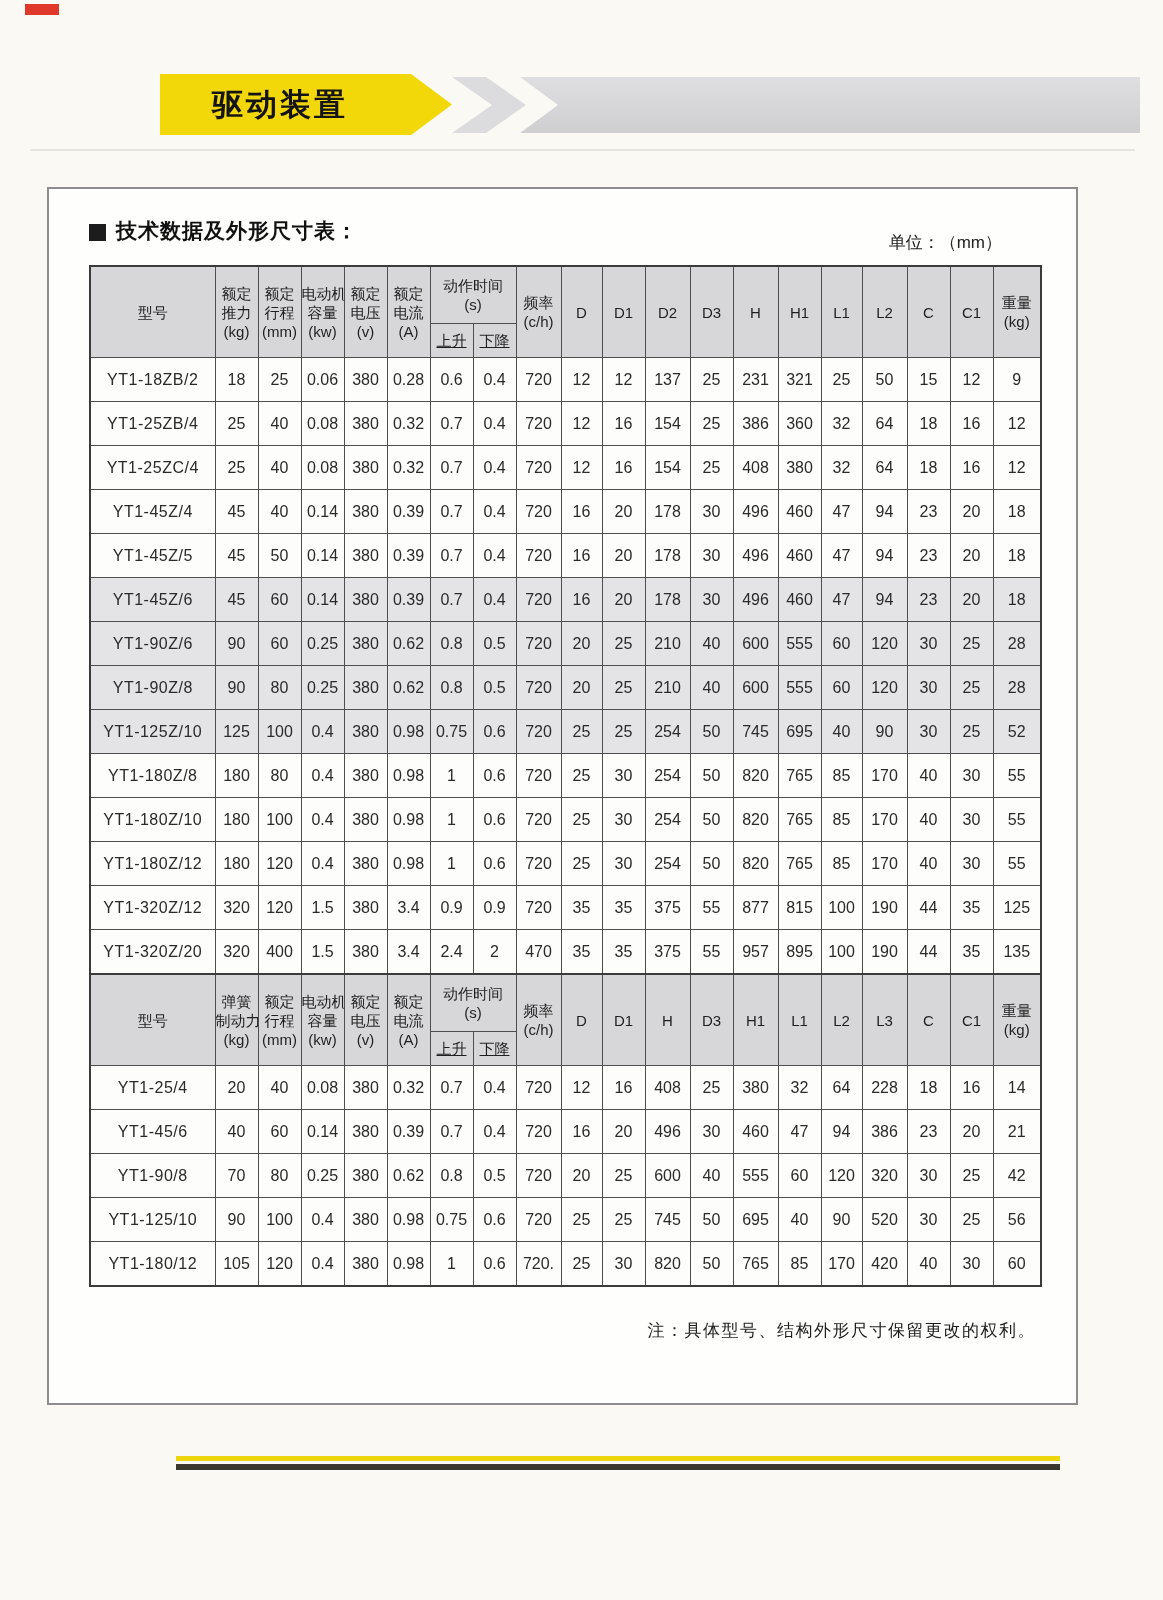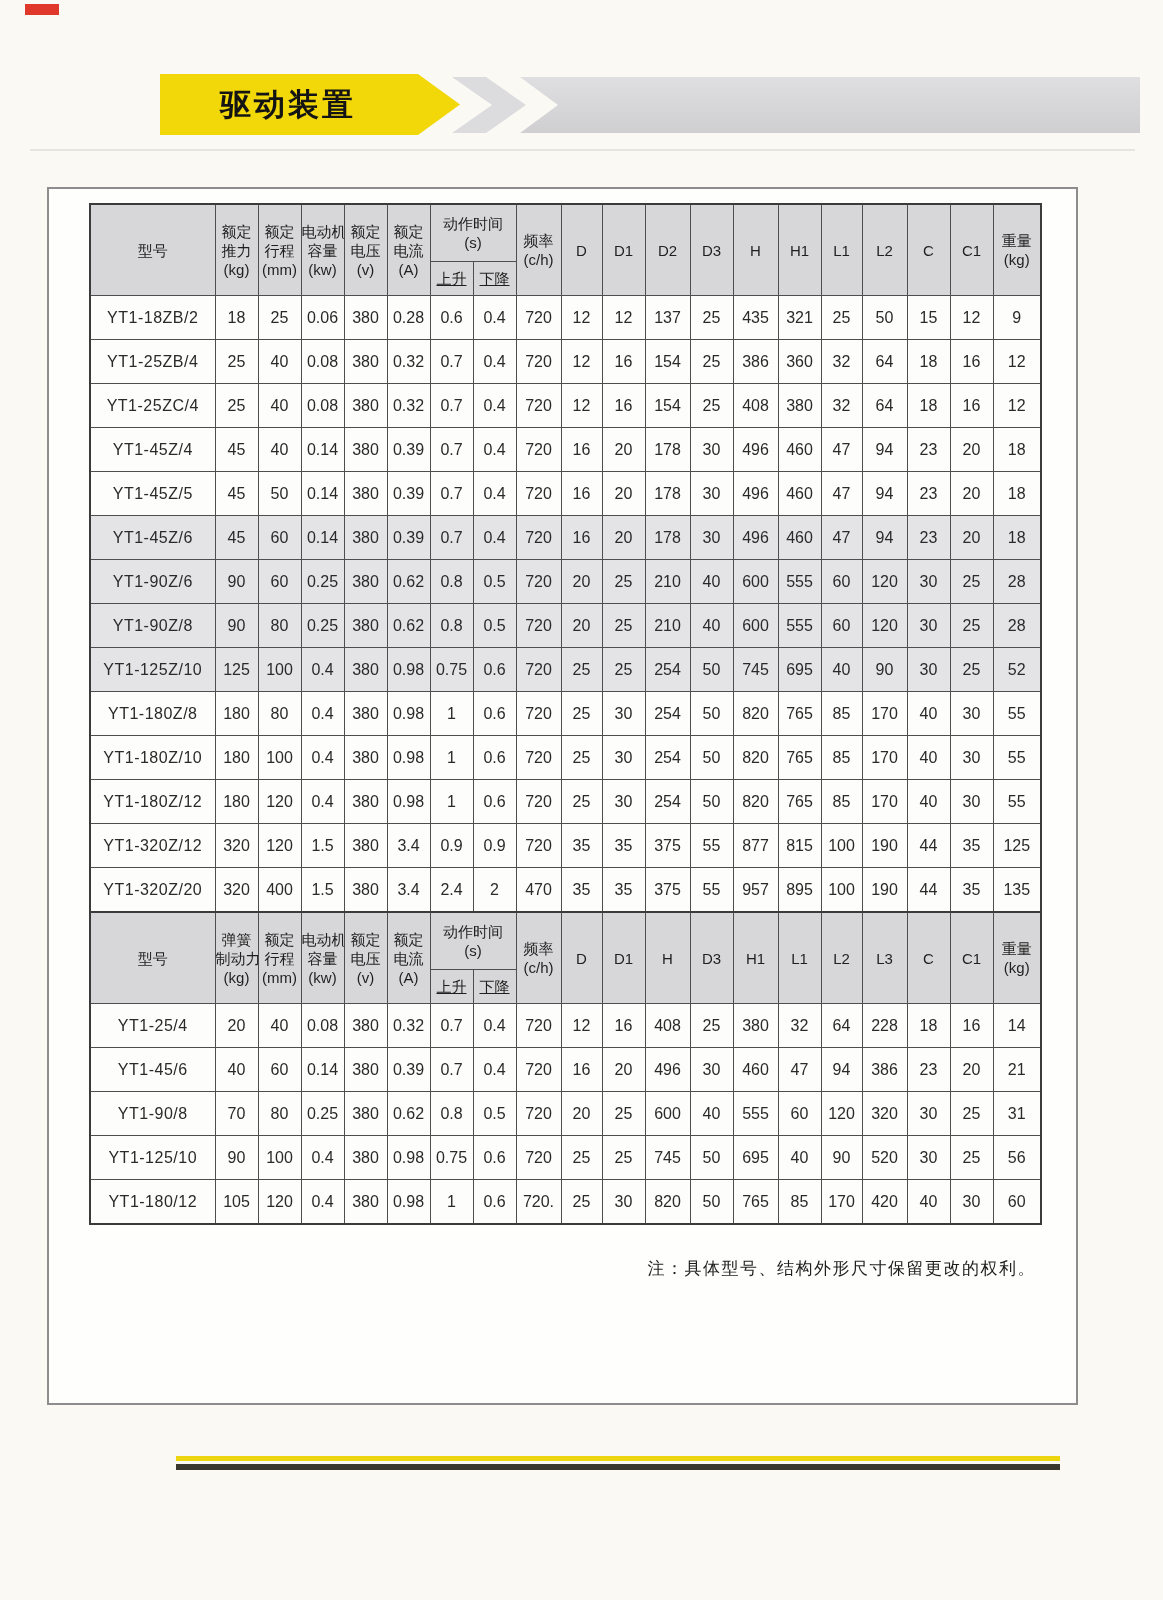--- a/index.html
+++ b/index.html
@@ -5,21 +5,21 @@
   html,body{margin:0;padding:0;}
   body{background:#fbf9f4;}
   .page{position:relative;width:1163px;height:1600px;background:#fbf9f4;
         font-family:"Liberation Sans","DejaVu Sans",sans-serif;color:#2b2b2b;overflow:hidden;}
 
   
   .red-mark{position:absolute;left:25px;top:4px;width:34px;height:11px;background:#e0392b;}
 
   
   .banner-yellow{position:absolute;left:160px;top:74px;width:292px;height:61px;background:#f2d709;
-                 clip-path:polygon(0 0,86% 0,100% 50%,86% 100%,0 100%);display:flex;align-items:center;padding-left:8px;}
+                 clip-path:polygon(0 0,86% 0,100% 50%,86% 100%,0 100%);display:flex;align-items:center;}
   .banner-yellow .txt{margin-left:52px;font-size:31px;font-weight:bold;color:#141414;letter-spacing:3px;}
 
   
   .chevron{position:absolute;top:77px;width:74px;height:56px;background:#dcdcde;
            clip-path:polygon(0 0,34px 0,74px 50%,34px 100%,0 100%,40px 50%);}
   .chev-1{left:452px;}
   .banner-bar{position:absolute;left:520px;top:77px;width:620px;height:56px;
               background:linear-gradient(180deg,#dfdfe1,#cfcfd1);
               clip-path:polygon(0 0,100% 0,100% 100%,0 100%,38px 50%);}
   .banner-underline{position:absolute;left:30px;top:149px;width:1105px;height:2px;background:#e7e5e0;}
@@ -59,20 +59,24 @@
   <div class="red-mark"></div>
 
   <div class="banner-yellow">
     <span class="txt">驱动装置</span>
   </div>
   <div class="chevron chev-1"></div>
   <div class="banner-bar"></div>
   <div class="banner-underline"></div>
 
   <div class="content-box">
+    <div class="title-row">
+      <span class="title-sq"></span><span class="title-text">技术数据及外形尺寸表：</span>
+      <span class="unit-label">单位：（mm）</span>
+    </div>
 
     <table class="spec spec1">
         <colgroup>
           <col style="width: 125px;">
           <col style="width: 43px;">
           <col style="width: 43px;">
           <col style="width: 43px;">
           <col style="width: 43px;">
           <col style="width: 43px;">
           <col style="width: 43px;">
@@ -125,21 +129,21 @@
             <td>0.06</td>
             <td>380</td>
             <td>0.28</td>
             <td>0.6</td>
             <td>0.4</td>
             <td>720</td>
             <td>12</td>
             <td>12</td>
             <td>137</td>
             <td>25</td>
-            <td>435</td>
+            <td>231</td>
             <td>321</td>
             <td>25</td>
             <td>50</td>
             <td>15</td>
             <td>12</td>
             <td>9</td>
           </tr>
           <tr>
             <td class="model">YT1-25ZB/4</td>
             <td>25</td>
@@ -536,21 +540,21 @@
             <td>20</td>
             <td>25</td>
             <td>600</td>
             <td>40</td>
             <td>555</td>
             <td>60</td>
             <td>120</td>
             <td>320</td>
             <td>30</td>
             <td>25</td>
-            <td>31</td>
+            <td>42</td>
           </tr>
           <tr>
             <td class="model">YT1-125/10</td>
             <td>90</td>
             <td>100</td>
             <td>0.4</td>
             <td>380</td>
             <td>0.98</td>
             <td>0.75</td>
             <td>0.6</td>

